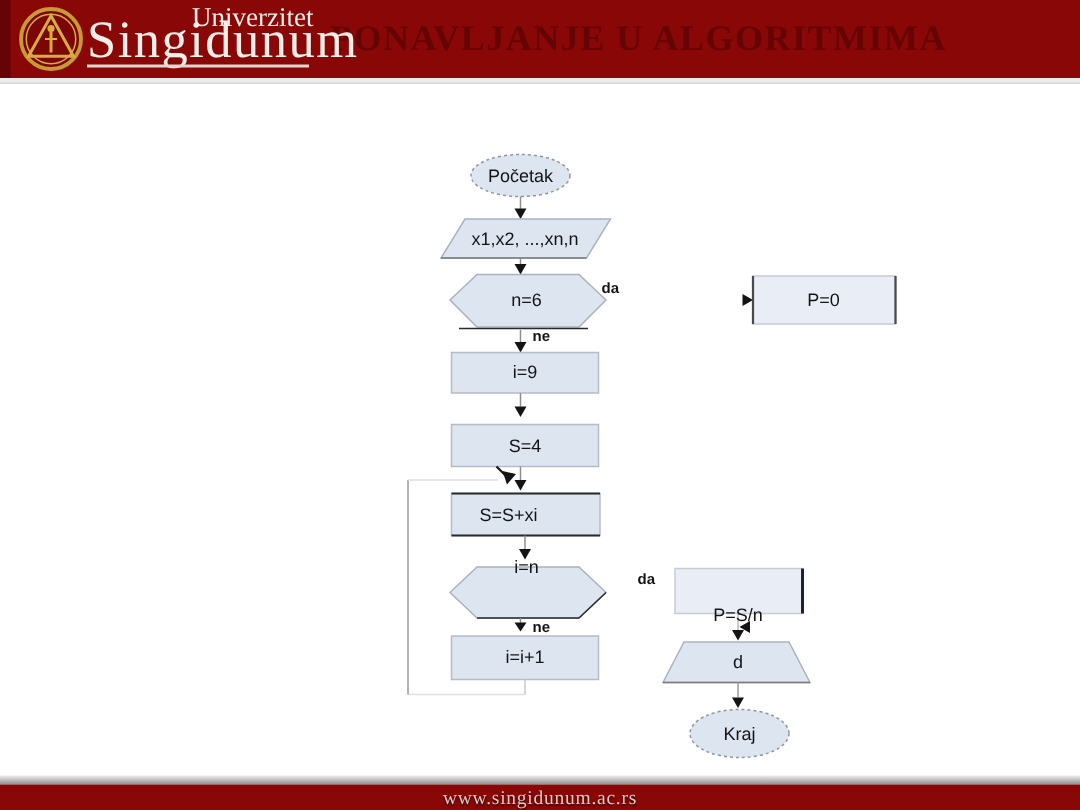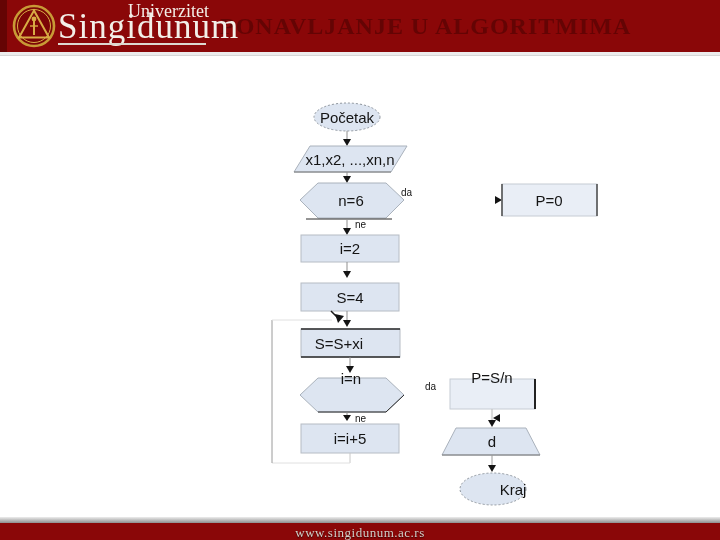--- a/index.html
+++ b/index.html
@@ -20,23 +20,23 @@
         color:#640404;letter-spacing:1px;white-space:nowrap;margin-left:12px;}
   
   .footer-strip{position:absolute;left:0;top:517px;width:720px;height:6px;
         background:linear-gradient(#ededed,#8e8e8e);}
   .footer-bar{position:absolute;left:0;top:523px;width:720px;height:17px;background:#8a0708;
         text-align:center;}
   .footer-bar span{font-family:"Liberation Serif",serif;font-size:13px;color:#d3cfc9;
         letter-spacing:.5px;line-height:17px;text-shadow:0 1px 1px #3a0202;text-align:right;}
   
   .fc-svg{position:absolute;left:0;top:0;}
-  .node-label{position:absolute;transform:translate(-50%,-50%);font-size:15px;color:#141414;
+  .node-label{position:absolute;transform:translate(-50%,-50%);font-size:12px;color:#141414;
         white-space:nowrap;}
-  .branch-label{position:absolute;font-size:10px;color:#141414;white-space:nowrap;}
+  .branch-label{position:absolute;font-size:10px;color:#141414;white-space:nowrap;font-weight:bold;}
 </style>
 </head>
 <body>
 
 <div class="stage">
 
   <div class="header">
     <div class="header-leftstrip"></div>
     <span class="ghost-title">PONAVLJANJE U ALGORITMIMA</span>
     <svg class="logo" width="46" height="46" viewBox="0 0 46 46">
@@ -117,28 +117,28 @@
     <line x1="492" y1="455" x2="492" y2="465" stroke="#9a9a9a"></line>
     <polygon points="488,465 496,465 492,472" fill="#141414"></polygon>
 
     <ellipse cx="493" cy="489" rx="33" ry="16" fill="#dde5f1" stroke="#8f969e" stroke-width="1" stroke-dasharray="2 2"></ellipse>
   </svg>
 
   <span class="node-label" style="left:347px;top:117px">Početak</span>
   <span class="node-label" style="left:350px;top:159px">x1,x2, ...,xn,n</span>
   <span class="node-label" style="left:351px;top:200px">n=6</span>
   <span class="node-label" style="left:549px;top:200px">P=0</span>
-  <span class="node-label" style="left:350px;top:248px">i=2</span>
+  <span class="node-label" style="left:350px;top:248px">i=9</span>
   <span class="node-label" style="left:350px;top:297px">S=4</span>
   <span class="node-label" style="left:339px;top:343px">S=S+xi</span>
   <span class="node-label" style="left:351px;top:378px">i=n</span>
-  <span class="node-label" style="left:492px;top:377px">P=S/n</span>
-  <span class="node-label" style="left:350px;top:438px">i=i+5</span>
+  <span class="node-label" style="left:492px;top:410px">P=S/n</span>
+  <span class="node-label" style="left:350px;top:438px">i=i+1</span>
   <span class="node-label" style="left:492px;top:441px">d</span>
-  <span class="node-label" style="left:513px;top:489px">Kraj</span>
+  <span class="node-label" style="left:493px;top:489px">Kraj</span>
 
   <span class="branch-label" style="left:401px;top:187px">da</span>
   <span class="branch-label" style="left:355px;top:219px">ne</span>
   <span class="branch-label" style="left:425px;top:381px">da</span>
   <span class="branch-label" style="left:355px;top:413px">ne</span>
 
   <div class="footer-strip"></div>
   <div class="footer-bar">
     <span>www.singidunum.ac.rs</span>
   </div>

